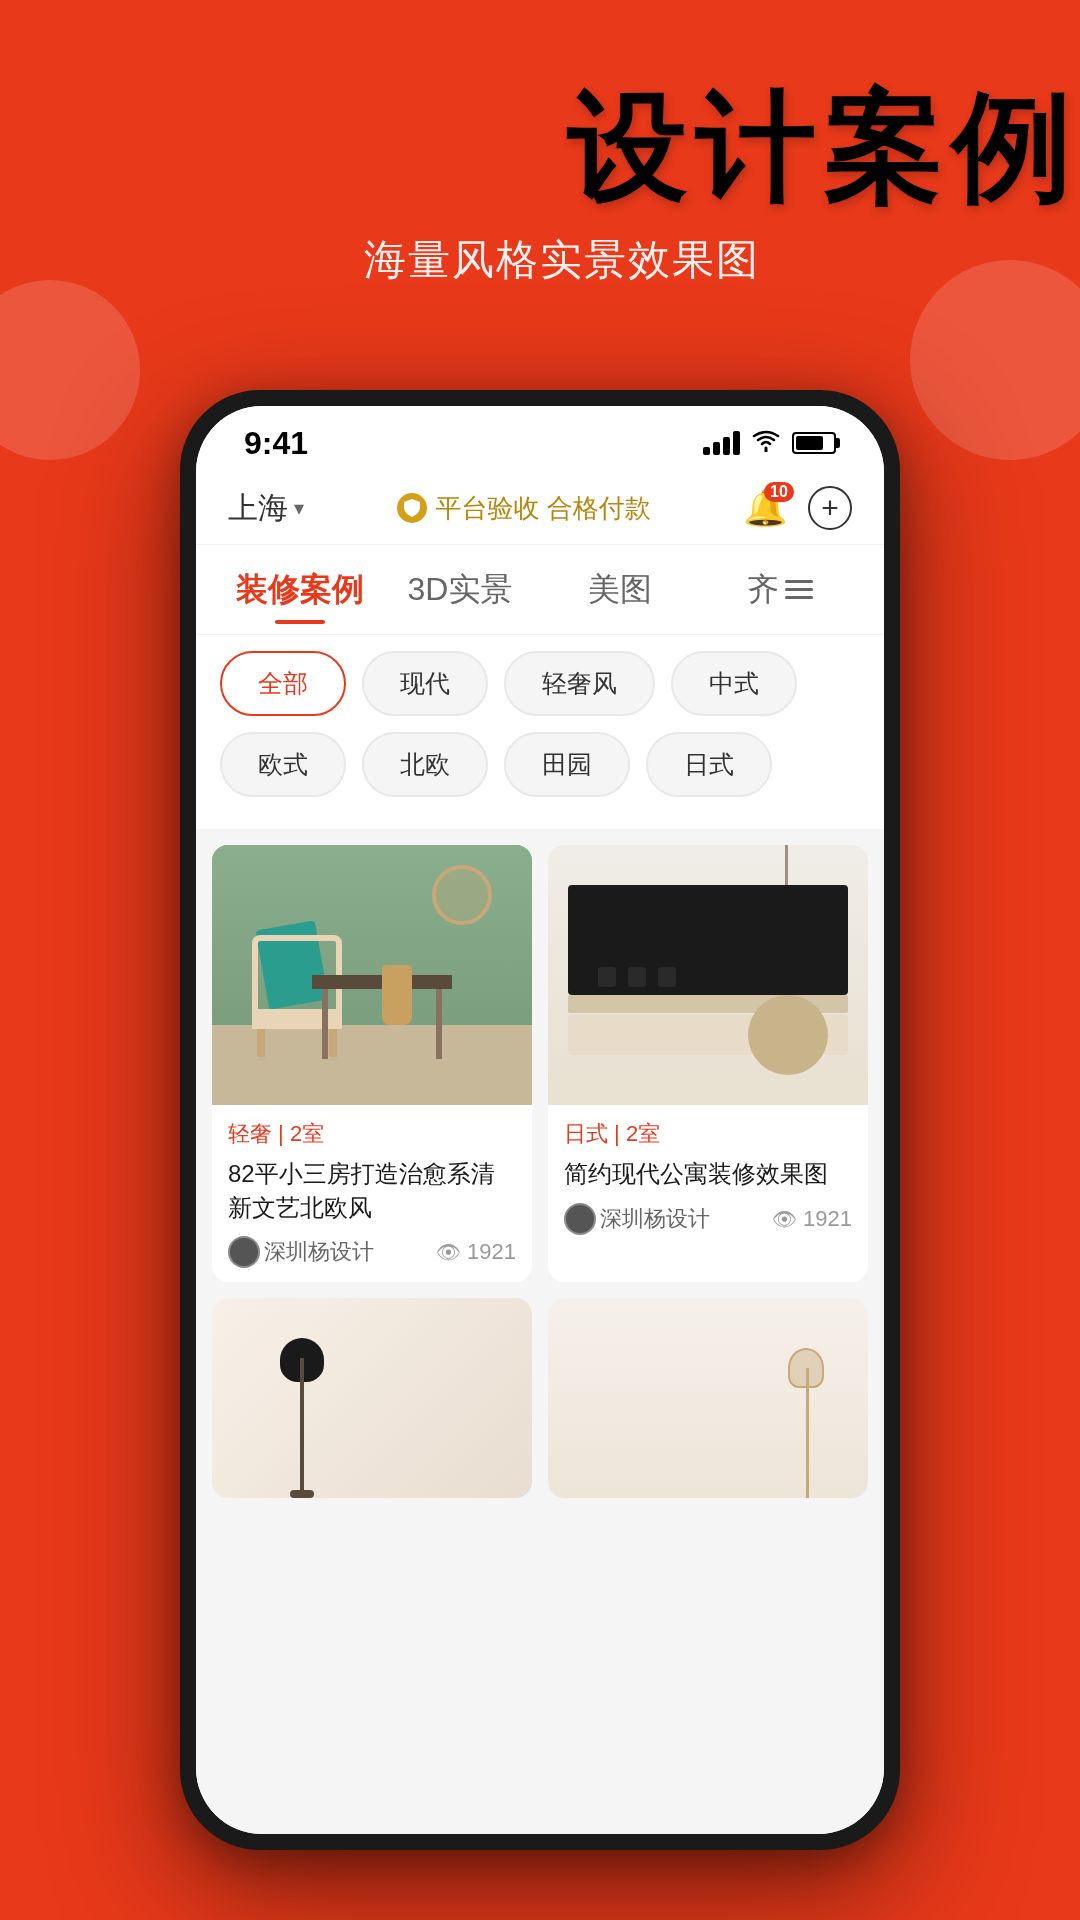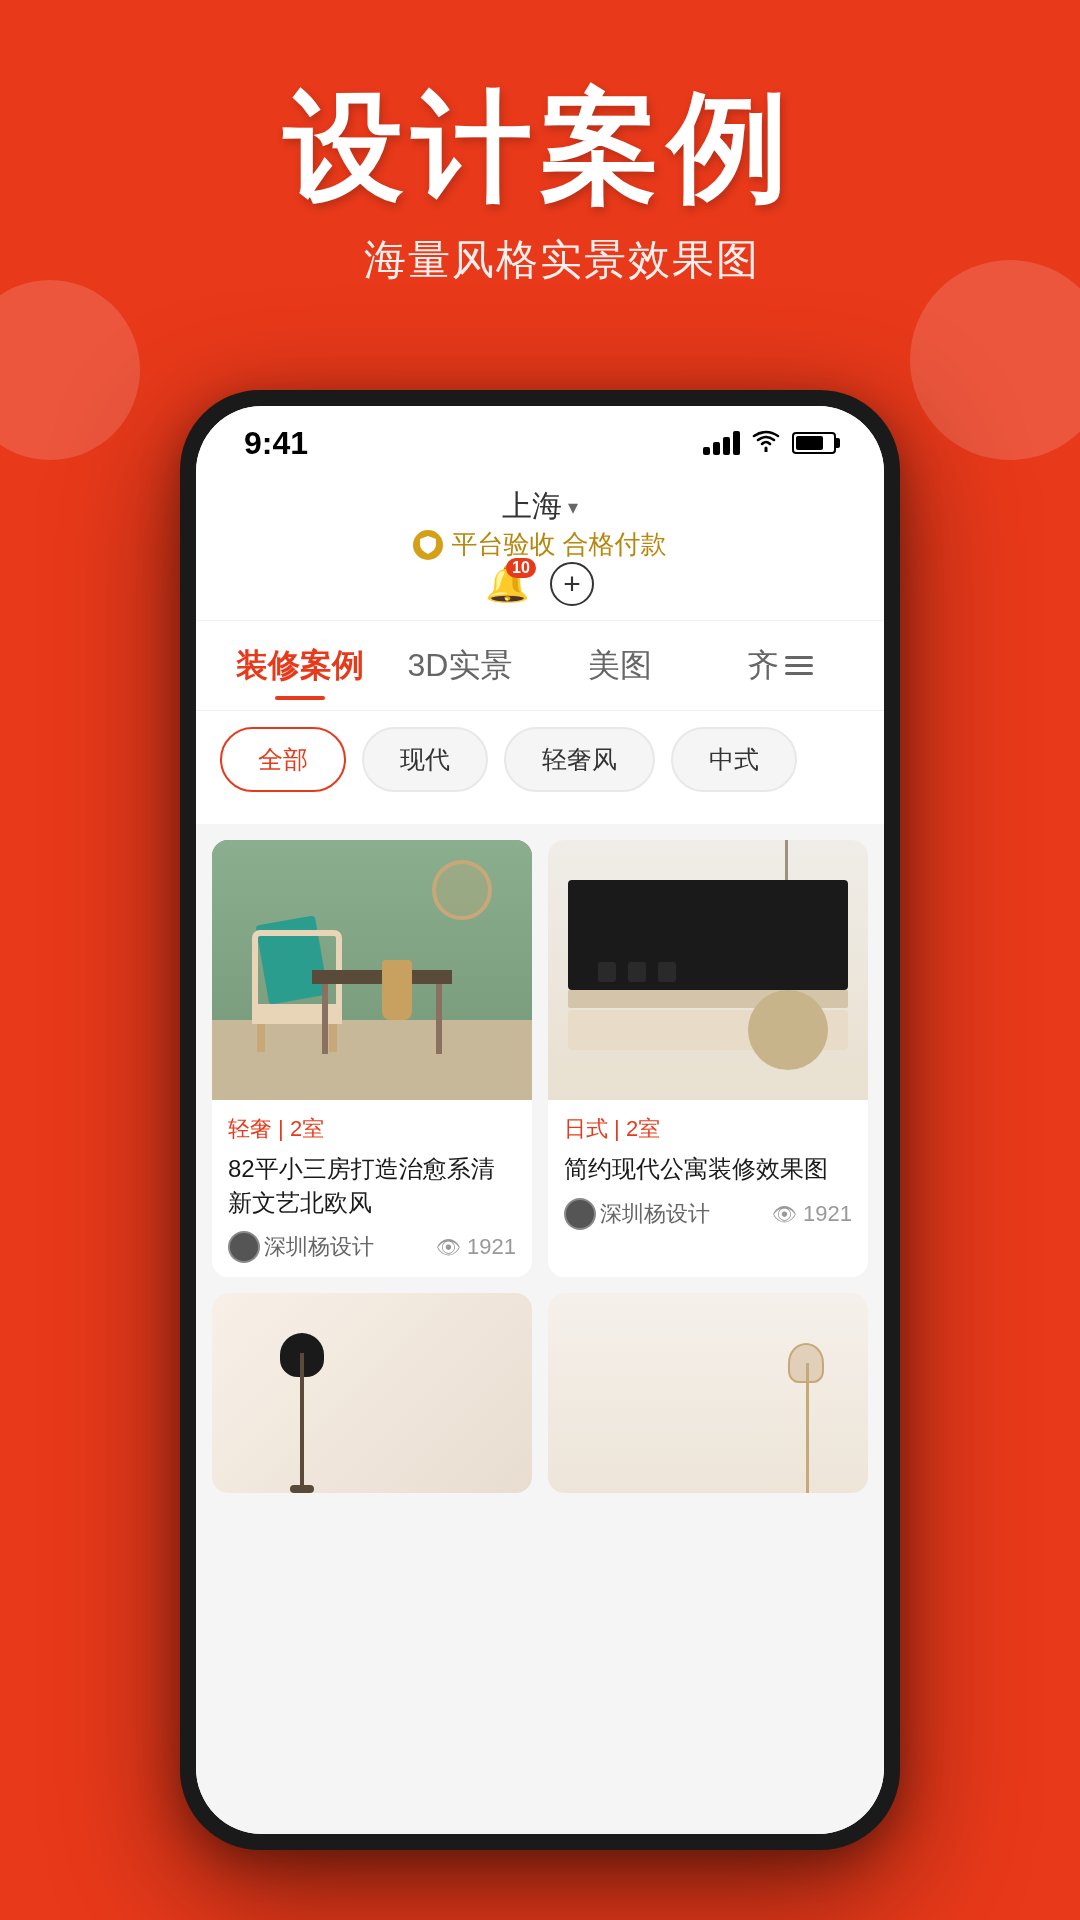--- a/index.html
+++ b/index.html
@@ -37,24 +37,25 @@
     .hero-section {
       text-align: center;
       padding-top: 80px;
       padding-bottom: 40px;
       position: relative;
       z-index: 2;
     }
     .hero-title {
       font-size: 120px;
       font-weight: 900;
-      color: #ffffff;
+      color: #000000;
       letter-spacing: 8px;
       line-height: 1.1;
       text-shadow: 2px 4px 8px rgba(0,0,0,0.2);
+      text-align: right;
     }
     .hero-subtitle {
       font-size: 42px;
       color: rgba(255,255,255,0.92);
       margin-top: 20px;
       font-weight: 400;
       letter-spacing: 2px;
       margin-left: 44px;
     }
 
@@ -148,21 +149,20 @@
     }
 
     
     .app-header {
       background: #ffffff;
       padding: 14px 32px 14px;
       display: flex;
       align-items: center;
       justify-content: space-between;
       border-bottom: 1px solid #f0f0f0;
-      flex-direction: column;
     }
     .location-btn {
       display: flex;
       align-items: center;
       gap: 6px;
       font-size: 30px;
       font-weight: 500;
       color: #333;
     }
     .location-chevron {
@@ -749,20 +749,34 @@
               <span>全部</span>
             </div>
             <div class="filter-chip">
               <span>现代</span>
             </div>
             <div class="filter-chip">
               <span>轻奢风</span>
             </div>
             <div class="filter-chip">
               <span>中式</span>
+            </div>
+          </div>
+          <div class="filter-row">
+            <div class="filter-chip">
+              <span>欧式</span>
+            </div>
+            <div class="filter-chip">
+              <span>北欧</span>
+            </div>
+            <div class="filter-chip">
+              <span>田园</span>
+            </div>
+            <div class="filter-chip">
+              <span>日式</span>
             </div>
           </div>
         </div>
 
         <div class="content-area">
           <div class="card-grid">
 
             <div class="card">
               <div class="card-image card-img-1">
                 <div class="card-img-1-wall"></div>

